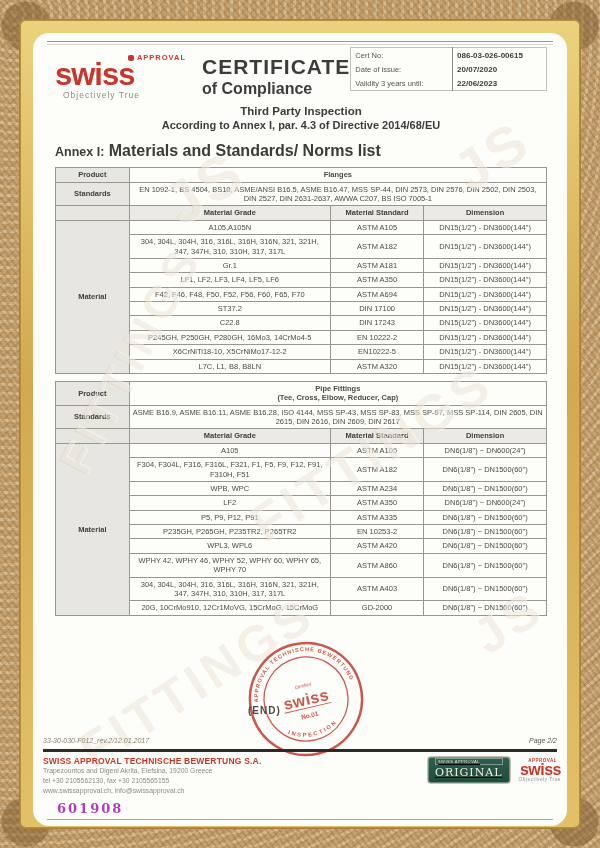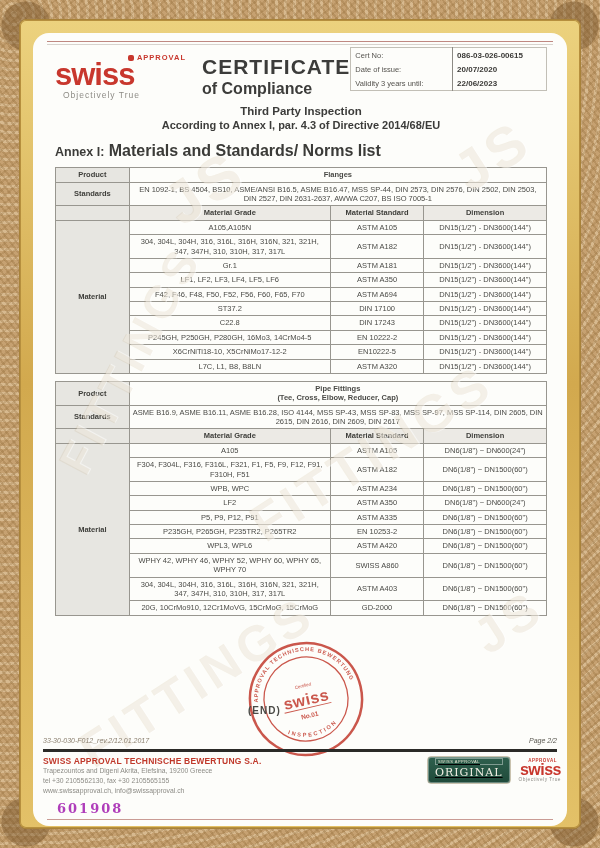--- a/index.html
+++ b/index.html
@@ -278,21 +278,21 @@
           <td class="standard">EN 10253-2</td>
           <td class="dimension">DN6(1/8") ~ DN1500(60")</td>
         </tr>
         <tr>
           <td class="grade">WPL3, WPL6</td>
           <td class="standard">ASTM A420</td>
           <td class="dimension">DN6(1/8") ~ DN1500(60")</td>
         </tr>
         <tr>
           <td class="grade">WPHY 42, WPHY 46, WPHY 52, WPHY 60, WPHY 65, WPHY 70</td>
-          <td class="standard">SWISS A860</td>
+          <td class="standard">ASTM A860</td>
           <td class="dimension">DN6(1/8") ~ DN1500(60")</td>
         </tr>
         <tr>
           <td class="grade">304, 304L, 304H, 316, 316L, 316H, 316N, 321, 321H, 347, 347H, 310, 310H, 317, 317L</td>
           <td class="standard">ASTM A403</td>
           <td class="dimension">DN6(1/8") ~ DN1500(60")</td>
         </tr>
         <tr>
           <td class="grade">20G, 10CrMo910, 12Cr1MoVG, 15CrMoG, 15CrMoG</td>
           <td class="standard">GD-2000</td>

